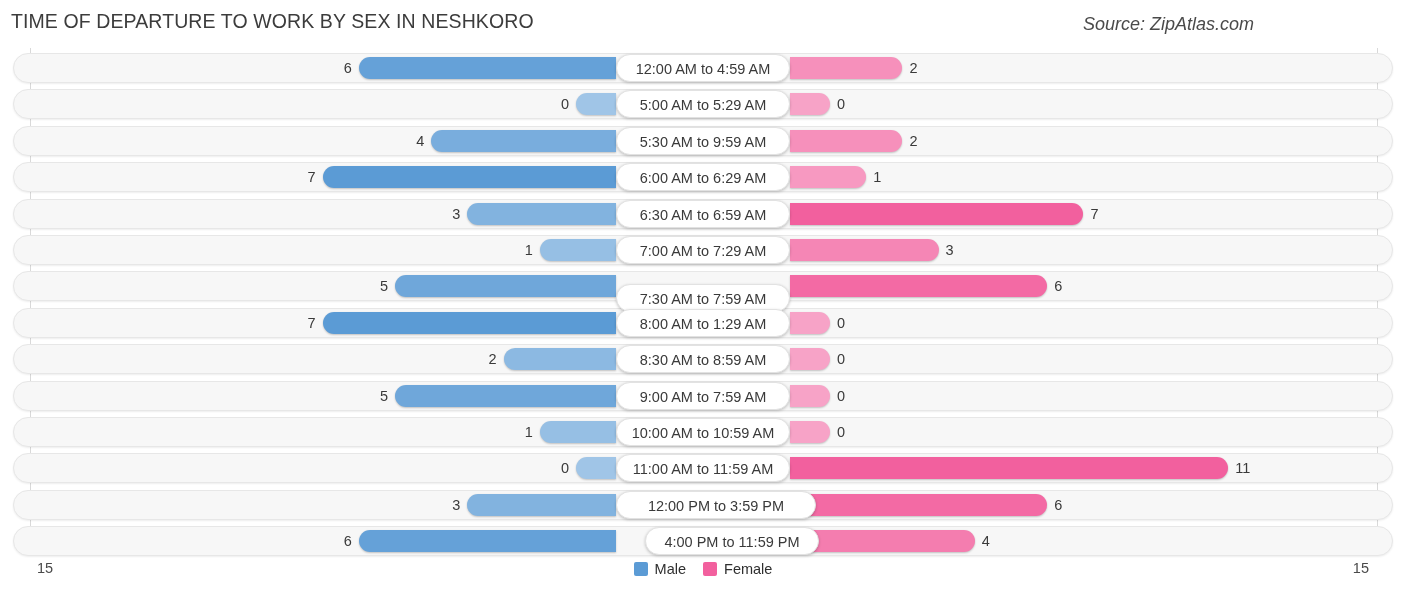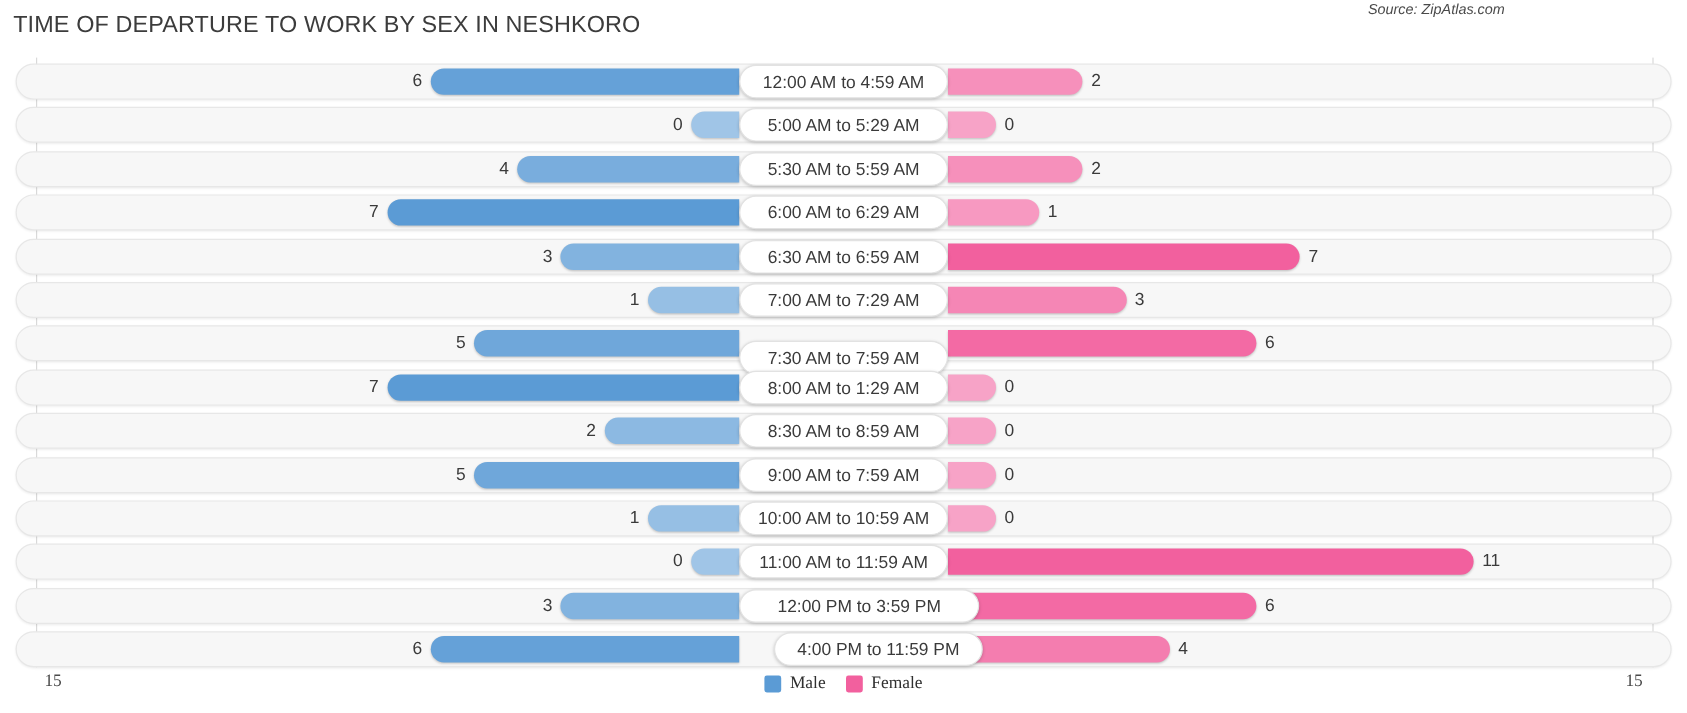--- a/index.html
+++ b/index.html
@@ -9,22 +9,22 @@
     overflow:hidden;position:relative;
   }
   
   #header{position:absolute;left:0;top:0;width:1266px;height:46px;}
   #chart-title{
     position:absolute;left:11px;top:10px;
     font-size:19.5px;color:#3c3c3c;letter-spacing:.1px;
     white-space:nowrap;
   }
   #source-label{
-    position:absolute;right:12px;top:1px;
-    font-size:12px;color:#4a4a4a;font-style:italic;
+    position:absolute;right:12px;top:14px;
+    font-size:18px;color:#4a4a4a;font-style:italic;
     white-space:nowrap;
   }
   
   #plot{position:absolute;left:0;top:46px;width:1406px;height:508px;}
   .axis-line{
     position:absolute;top:2px;width:1px;height:508px;
     background:#d9d9d9;
   }
   #axis-left{left:30px;}
   #axis-right{left:1377px;}
@@ -61,21 +61,21 @@
 
   .center-pill{
     position:absolute;top:1px;height:28px;line-height:28px;
     background:#ffffff;border:1px solid #e2e2e2;border-radius:14px;
     box-shadow:0 1px 3px rgba(0,0,0,.22);
     text-align:center;font-size:14.5px;color:#3a3a3a;
     white-space:nowrap;box-sizing:border-box;
     z-index:5;
   }
   
-  #footer{position:absolute;left:0;top:554px;width:1406px;height:40px;font-family:Liberation Serif, serif;}
+  #footer{position:absolute;left:0;top:554px;width:1406px;height:40px;}
   .axis-end{
     position:absolute;top:6px;font-size:14.5px;color:#4a4a4a;
   }
   #axis-end-left{left:37px;}
   #axis-end-right{right:37px;}
   #legend{
     position:absolute;left:0;right:0;top:7px;
     display:flex;justify-content:center;align-items:center;gap:17px;text-align:right;
   }
   .legend-item{display:flex;align-items:center;gap:7px;}
@@ -109,21 +109,21 @@
         <div class="bar bar-female" style="left: 777px; width: 40px; background: rgb(247, 163, 199);"></div>
         <div class="val val-female" style="left: 824px;">0</div>
         <div class="center-pill" style="left: 603px; width: 174px;">5:00 AM to 5:29 AM</div>
       </div>
       <div class="row" style="top: 79.8px;">
         <div class="track"></div>
         <div class="bar bar-male" style="left: 418.2px; width: 184.8px; background: rgb(121, 173, 221);"></div>
         <div class="val val-male" style="right: 968.8px;">4</div>
         <div class="bar bar-female" style="left: 777px; width: 112.4px; background: rgb(246, 144, 187);"></div>
         <div class="val val-female" style="left: 896.4px;">2</div>
-        <div class="center-pill" style="left: 603px; width: 174px;">5:30 AM to 5:59 AM</div>
+        <div class="center-pill" style="left: 603px; width: 174px;">5:30 AM to 9:59 AM</div>
       </div>
       <div class="row" style="top: 116.2px;">
         <div class="track"></div>
         <div class="bar bar-male" style="left: 309.6px; width: 293.4px; background: rgb(91, 155, 213);"></div>
         <div class="val val-male" style="right: 1077.4px;">7</div>
         <div class="bar bar-female" style="left: 777px; width: 76.2px; background: rgb(247, 153, 193);"></div>
         <div class="val val-female" style="left: 860.2px;">1</div>
         <div class="center-pill" style="left: 603px; width: 174px;">6:00 AM to 6:29 AM</div>
       </div>
       <div class="row" style="top: 152.6px;">

